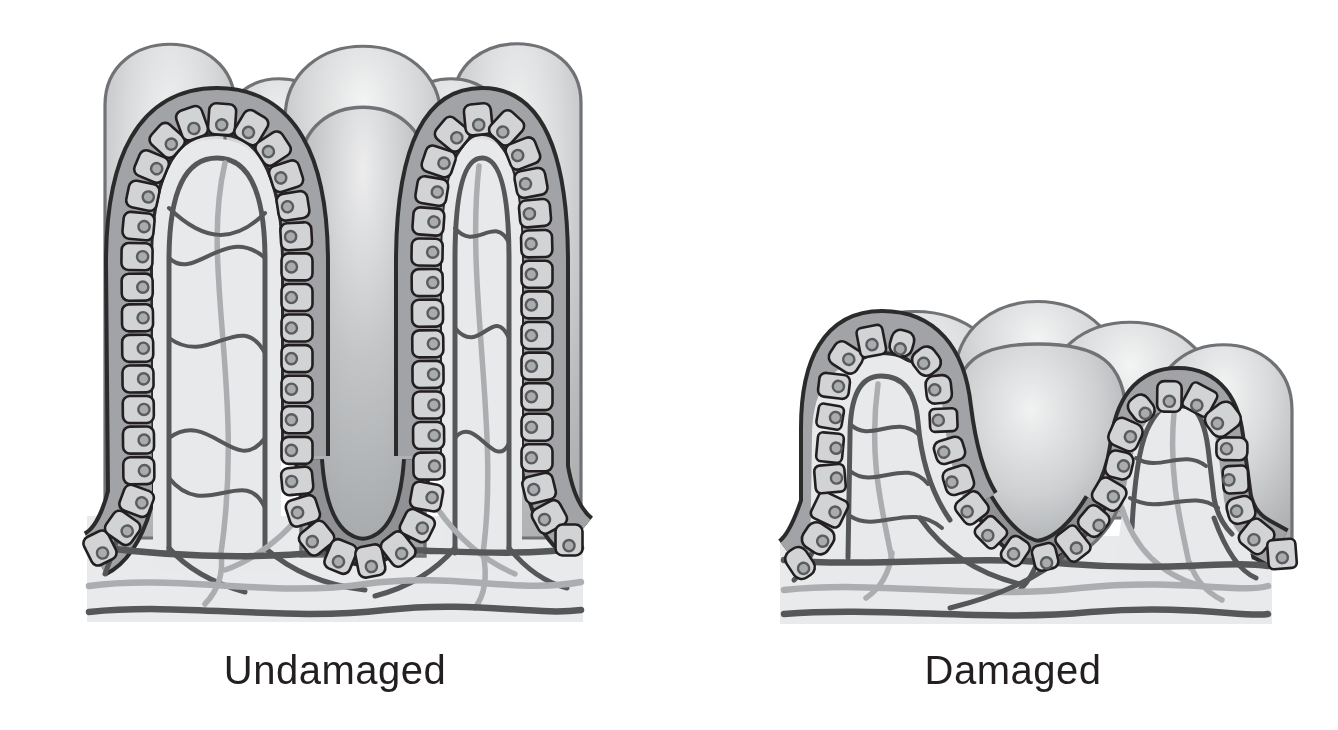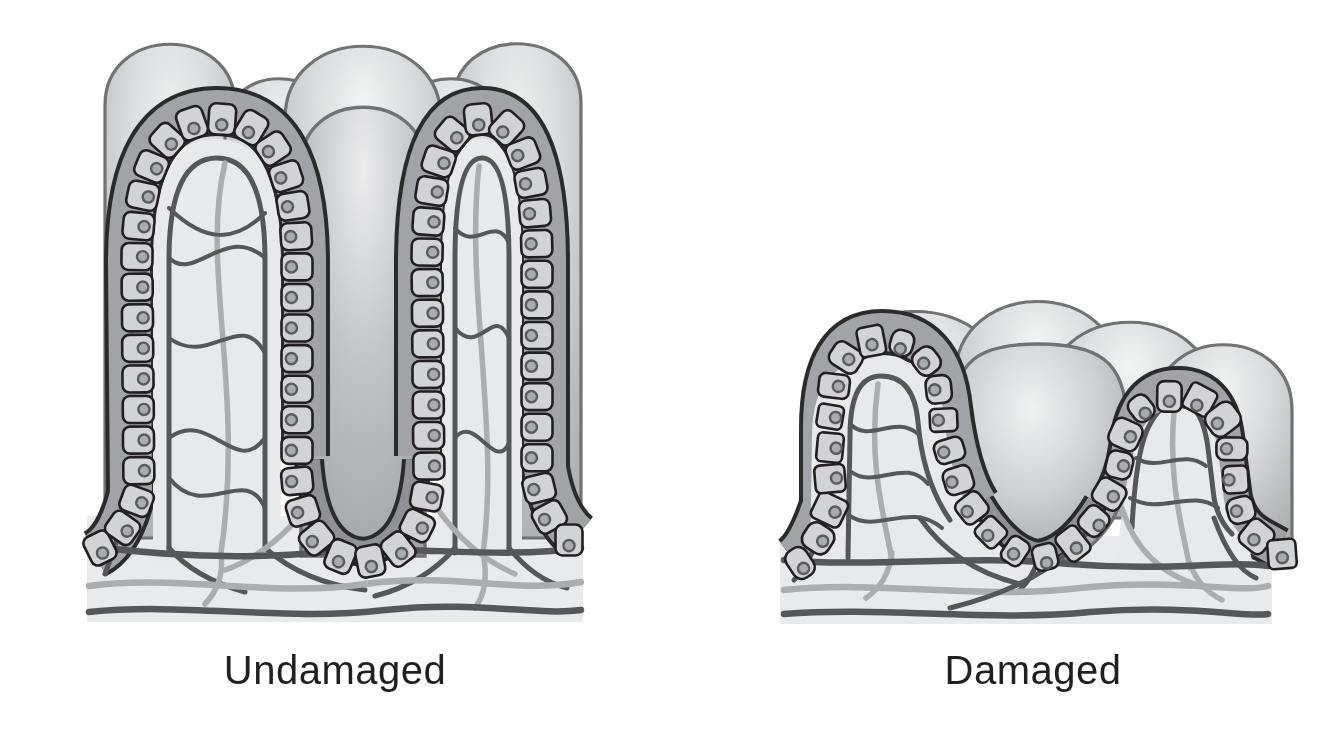--- a/index.html
+++ b/index.html
@@ -4,21 +4,21 @@
 <style>
   html,body{margin:0;padding:0;background:#ffffff;}
   .stage{position:relative;width:1338px;height:730px;background:var(--background,#fff);
          font-family:"Liberation Sans",sans-serif;overflow:hidden;}
   svg{position:absolute;}
   #svg-undamaged{left:75px;top:8px;}
   #svg-damaged{left:770px;top:268px;}
   .panel-label{position:absolute;top:644px;height:52px;line-height:52px;text-align:center;
                font-size:40px;color:var(--label-color,#231f20);letter-spacing:.5px;}
   #label-undamaged{left:75px;width:520px;}
-  #label-damaged{left:768px;width:530px;}
+  #label-damaged{left:748px;width:530px;}
   .strip{fill:var(--strip-fill);}
   .dome{stroke:var(--dome-stroke);stroke-width:3.2;}
   .dome-front{stroke:var(--dome-stroke);stroke-width:3.4;}
   .band-black{fill:none;stroke:var(--band-outline);}
   .band-gray{fill:none;stroke:var(--band-fill);}
   .crypt-black{fill:none;stroke:var(--band-outline);}
   .crypt-gray{fill:none;stroke:var(--crypt-band-fill);}
   .lamina{fill:var(--lamina-fill);}
   .vd{fill:none;stroke:var(--vessel-dark);stroke-width:5;stroke-linecap:round;}
   .vd4{fill:none;stroke:var(--vessel-dark);stroke-width:4;stroke-linecap:round;}

